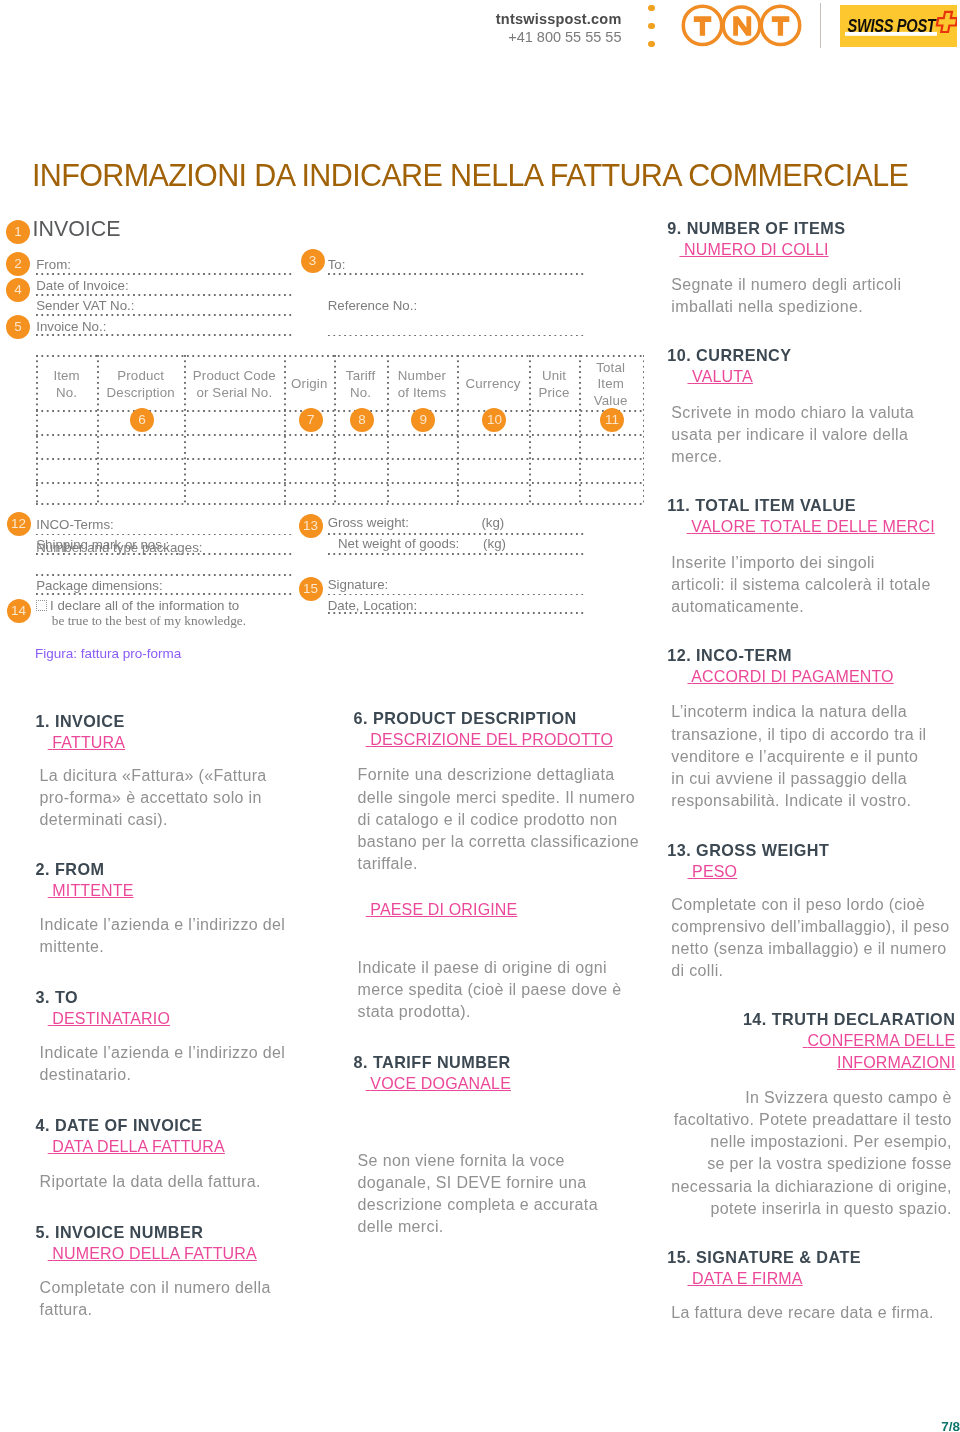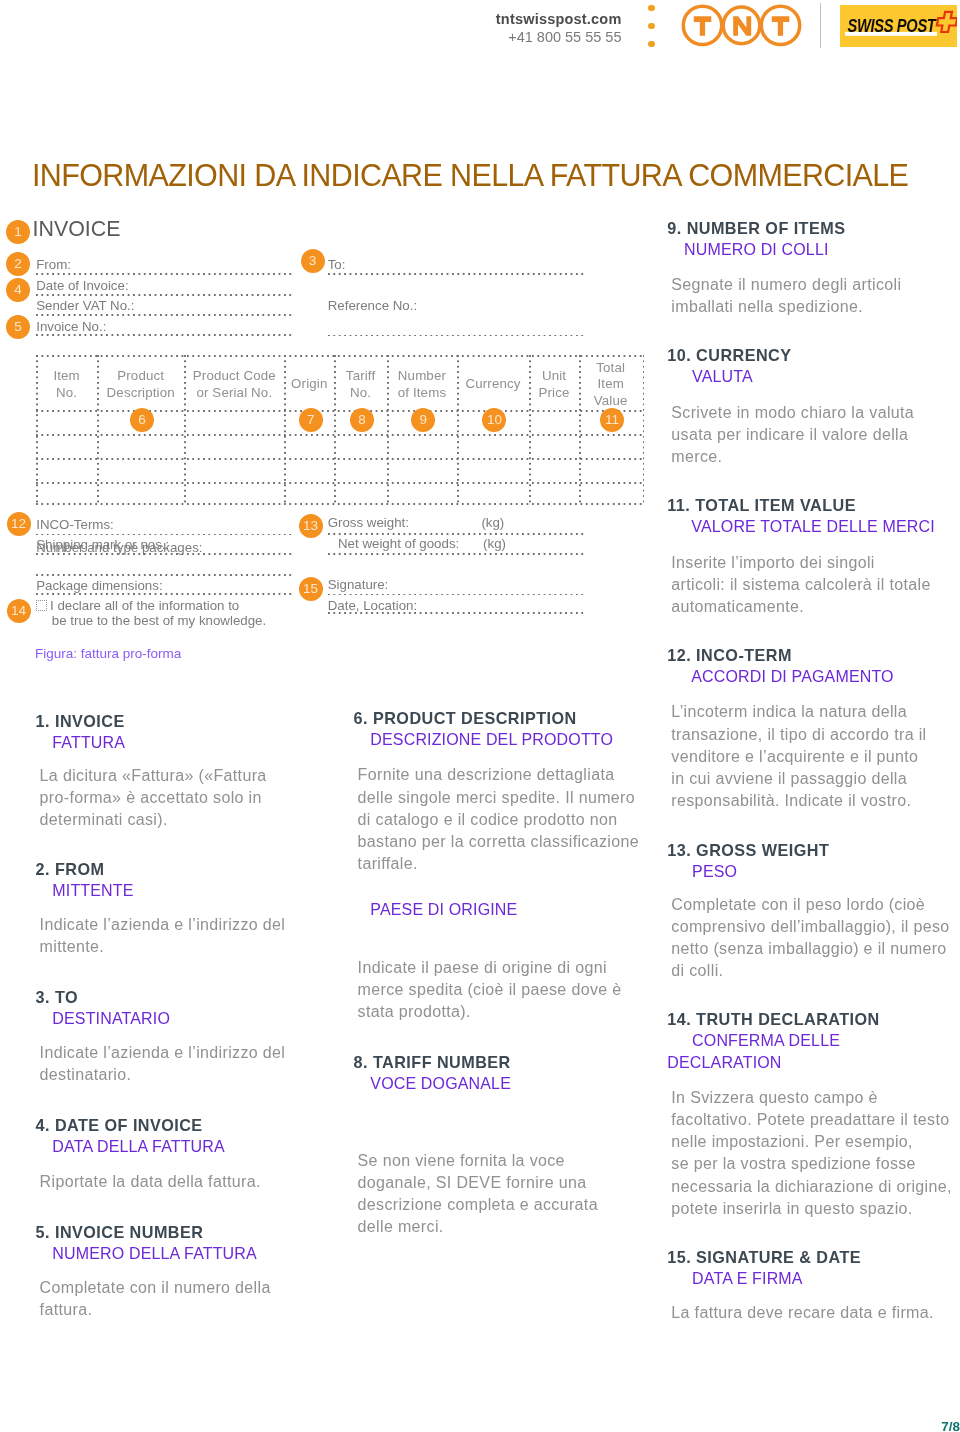--- a/index.html
+++ b/index.html
@@ -45,22 +45,22 @@
           background-image: radial-gradient(circle at 0.9px 0.9px, #6e6e6e 0.85px, rgba(255,255,255,0) 1.05px); background-size:1.8px 5.4px; background-repeat:repeat-y; }
   .hsep { position:absolute; height:1.8px;
           background-image: radial-gradient(circle at 0.9px 0.9px, #6e6e6e 0.85px, rgba(255,255,255,0) 1.05px); background-size:5.4px 1.8px; background-repeat:repeat-x; }
 
   
   .fig-cap { position:absolute; font-size:13.5px; color:#8b5cf6; line-height:1; }
 
   
   .sec { position:absolute; }
   .sec .hd { margin:0; font-size:16.2px; font-weight:bold; color:#3c4852; letter-spacing:0.45px; line-height:21px; }
-  .sec .sub { margin:0; font-size:16px; font-weight:normal; color:#6d28d9; letter-spacing:0.15px;
-              line-height:21px; }
+  .sec .sub { margin:0; font-size:16px; font-weight:normal; color:#ec4899; letter-spacing:0.15px;
+              line-height:21px;text-decoration:underline; }
   .sec .sub .spacer { visibility:hidden; font-weight:bold; font-size:14.3px; letter-spacing:0.1px; }
   .sec .bd { position:absolute; left:0; margin:4px; font-size:16px; letter-spacing:0.35px; color:#919191; line-height:22.1px; white-space:nowrap; }
   .footer-pg { position:absolute; font-size:13.5px; font-weight:bold; color:#0f766e; line-height:1; }
 </style></head><body>
 
 <div class="page">
 <div class="hdr-contact">
   <div class="hdr-site">tntswisspost.com</div>
   <div class="hdr-phone">+41 800 55 55 55</div>
 </div>
@@ -145,21 +145,21 @@
 <div class="dline" style="left:36.2px;top:533.7px;width:256.8px;"></div>
 <div class="fld" style="left:36.2px;top:538.3px;">Shipping mark or nos.:</div>
 <div class="dline" style="left:36.2px;top:552.9px;width:256.8px;"></div>
 <div class="fld" style="left:36.2px;top:526px;margin-top:15px;">Number and type packages:</div>
 <div class="dline" style="left:36.2px;top:574.3px;width:256.8px;"></div>
 <div class="fld" style="left:36.2px;top:579.2px;">Package dimensions:</div>
 <div class="dline" style="left:36.2px;top:593.3px;width:256.8px;"></div>
 <div class="badge" style="left:6.5px;top:599px;">14</div>
 <div style="position:absolute;left:35.8px;top:599.8px;width:11.3px;height:11.3px;border:1.4px dotted #949494;"></div>
 <div class="fld" style="left:50px;top:599.2px;">I declare all of the information to</div>
-<div class="fld" style="left:51.8px;top:613.5px;">be true to the best of my knowledge.</div>
+<div class="fld" style="left:51.8px;top:613.5px;font-family:Liberation Serif, serif;">be true to the best of my knowledge.</div>
 <div class="badge" style="left:298.5px;top:514.1px;">13</div>
 <div class="fld" style="left:327.7px;top:516.4px;">Gross weight:</div>
 <div class="fld" style="left:481.4px;top:516.4px;">(kg)</div>
 <div class="dline" style="left:327.7px;top:533px;width:257.3px;"></div>
 <div class="fld" style="left:338px;top:537.2px;">Net weight of goods:</div>
 <div class="fld" style="left:483.1px;top:537.2px;">(kg)</div>
 <div class="dline" style="left:327.7px;top:553.2px;width:257.3px;"></div>
 <div class="badge" style="left:298.5px;top:577.3px;">15</div>
 <div class="fld" style="left:327.7px;top:577.6px;">Signature:</div>
 <div class="dline" style="left:327.7px;top:593.5px;width:257.3px;"></div>
@@ -223,23 +223,23 @@
 <div class="sec" style="left:667.3px;top:644.8px;width:288px;">
   <div class="hd"><span>12.</span> <span>INCO-TERM</span></div>
   <div class="sub"><span class="spacer">12.</span> <span>ACCORDI DI PAGAMENTO</span></div>
   <div class="bd" style="top:52.7px;"><span>L’incoterm indica la natura della</span><br><span>transazione, il tipo di accordo tra il</span><br><span>venditore e l’acquirente e il punto</span><br><span>in cui avviene il passaggio della</span><br><span>responsabilità. Indicate il vostro.</span></div>
 </div>
 <div class="sec" style="left:667.3px;top:839.7px;width:288px;">
   <div class="hd"><span>13.</span> <span>GROSS WEIGHT</span></div>
   <div class="sub"><span class="spacer">13.</span> <span>PESO</span></div>
   <div class="bd" style="top:50.3px;"><span>Completate con il peso lordo (cioè</span><br><span>comprensivo dell’imballaggio), il peso</span><br><span>netto (senza imballaggio) e il numero</span><br><span>di colli.</span></div>
 </div>
-<div class="sec" style="left:667.3px;top:1009.2px;width:288px;">
+<div class="sec" style="left:667.3px;top:1009.2px;width:288px;text-align:right;">
   <div class="hd"><span>14.</span> <span>TRUTH DECLARATION</span></div>
-  <div class="sub"><span class="spacer">14.</span> <span>CONFERMA DELLE</span><br><span>DECLARATION</span></div>
+  <div class="sub"><span class="spacer">14.</span> <span>CONFERMA DELLE</span><br><span>INFORMAZIONI</span></div>
   <div class="bd" style="top:74px;"><span>In Svizzera questo campo è</span><br><span>facoltativo. Potete preadattare il testo</span><br><span>nelle impostazioni. Per esempio,</span><br><span>se per la vostra spedizione fosse</span><br><span>necessaria la dichiarazione di origine,</span><br><span>potete inserirla in questo spazio.</span></div>
 </div>
 <div class="sec" style="left:667.3px;top:1246.6px;width:288px;">
   <div class="hd"><span>15.</span> <span>SIGNATURE &amp; DATE</span></div>
   <div class="sub"><span class="spacer">15.</span> <span>DATA E FIRMA</span></div>
   <div class="bd" style="top:51.7px;"><span>La fattura deve recare data e firma.</span></div>
 </div>
 <div class="footer-pg" style="right:0px;top:1420px;">7/8</div>
 </div>
 

